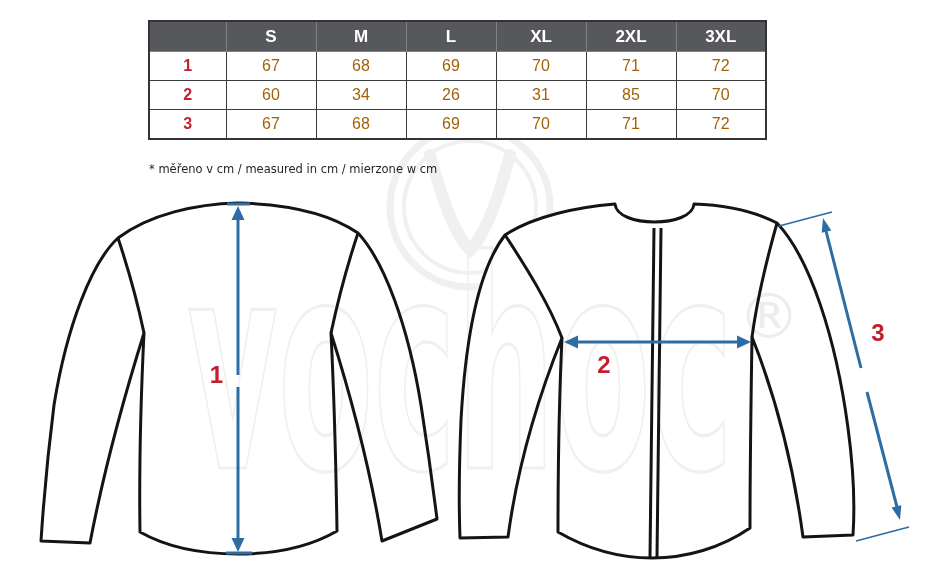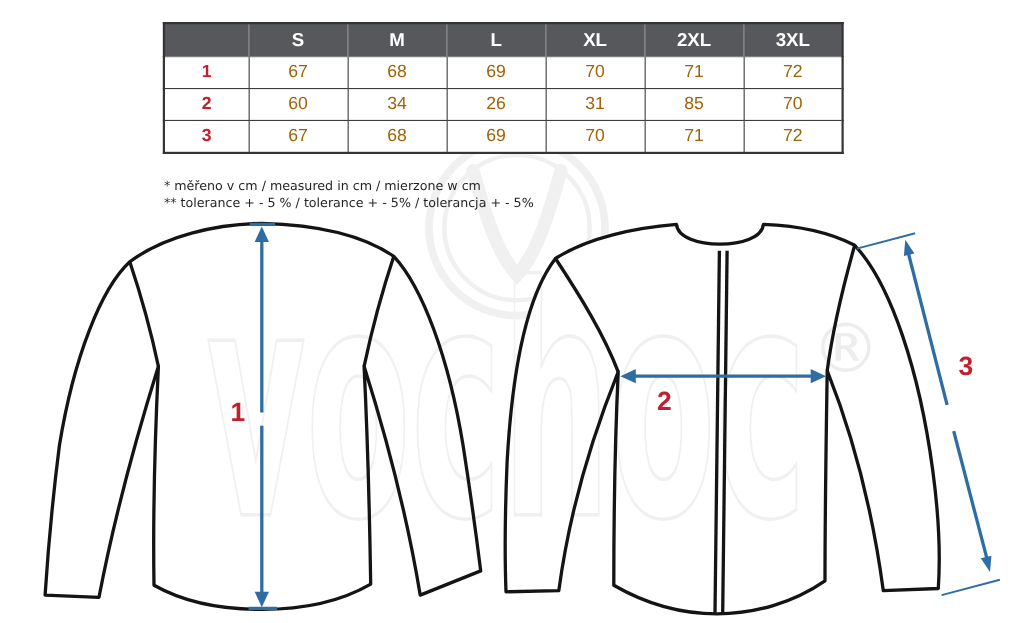--- a/index.html
+++ b/index.html
@@ -162,16 +162,15 @@
         <td>69</td>
         <td>70</td>
         <td>71</td>
         <td>72</td>
       </tr>
     </tbody>
   </table>
 
   <div class="footnotes">
     <div>* měřeno v cm / measured in cm / mierzone w cm</div>
-    <div>** tolerance + - 5 % / tolerance + - 5% / tolerancja + - 5%</div>
   </div>
 
 </div>
 
 </body></html>

